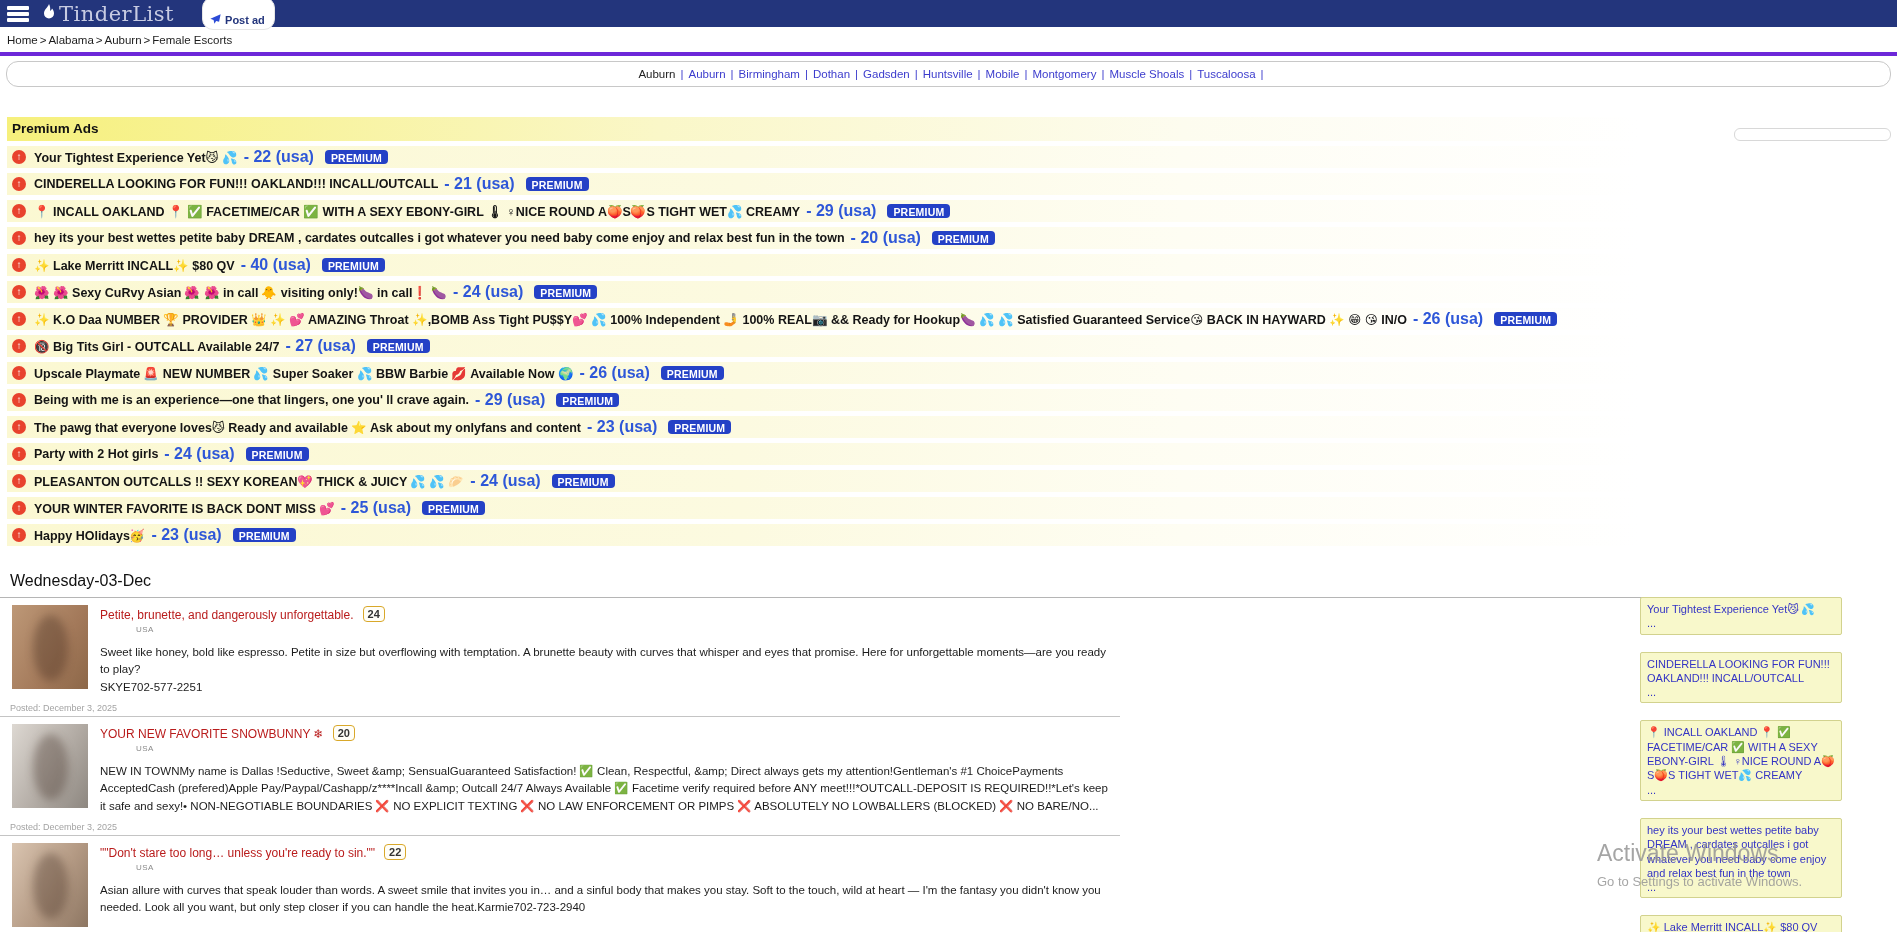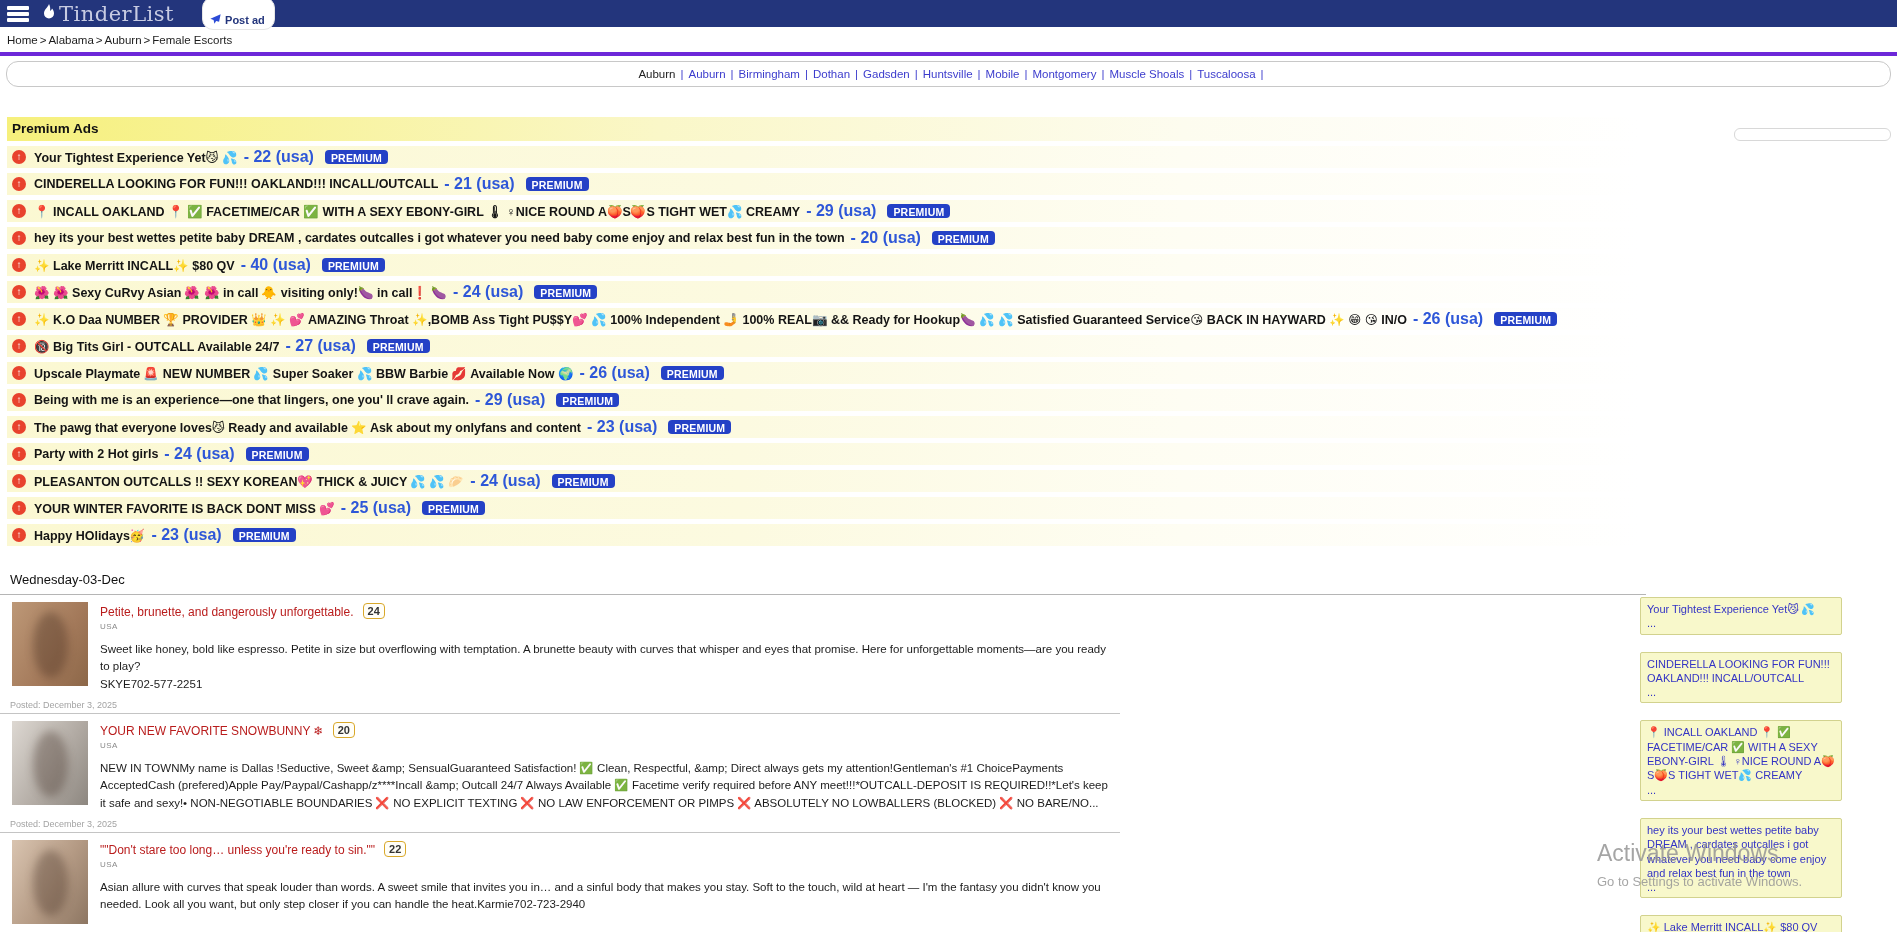--- a/index.html
+++ b/index.html
@@ -34,32 +34,32 @@
   .prow{display:flex;align-items:center;height:22px;margin-bottom:5px;padding-left:5px;
         background:linear-gradient(to right,#fbf8d2 0%,#fcfae0 45%,#fefdf3 72%,#fff 100%);cursor:pointer;}
   .up-icon{flex:0 0 auto;width:14px;height:14px;border-radius:50%;background:#e8422d;color:#fff;
            font-size:10px;font-weight:bold;line-height:14px;text-align:center;margin-right:8px;}
   .up-icon::before{content:"\2191";}
   .ptitle{font-weight:bold;font-size:12.5px;color:#141414;text-decoration:none;white-space:nowrap;}
   .page{color:#2e57d8;font-weight:bold;font-size:16px;margin-left:6px;white-space:nowrap;}
   .pbadge{margin-left:11px;background:#2441c6;color:#fff;font-size:10.5px;font-weight:bold;
           padding:2px 6px 0;border-radius:4px;letter-spacing:.2px;white-space:nowrap;}
   
-  .date-row{margin-top:26px;width:1636px;border-bottom:1px solid #b5b5b5;padding:0 0 7px 10px;font-size:13px;color:#111;}
+  .date-row{margin-top:26px;width:1636px;border-bottom:1px solid #b5b5b5;padding:0 0 7px 10px;font-size:16px;color:#111;}
   .listing{position:relative;width:1120px;border-bottom:1px solid #c4c4c4;padding:7px 0 16px 0;min-height:95px;}
   .thumb{position:absolute;left:12px;top:7px;width:76px;height:84px;display:block;overflow:hidden;}
   .thumb::after{content:"";position:absolute;left:28%;top:12%;width:46%;height:78%;border-radius:50%;background:rgba(45,28,16,.30);filter:blur(4px);}
   .thumb-1{background:linear-gradient(120deg,#bd9877 0%,#a3795a 60%,#8c6748 100%);}
   .thumb-2{background:linear-gradient(120deg,#ddd8d2 0%,#b3aca5 55%,#8d8780 100%);}
   .thumb-3{background:linear-gradient(120deg,#d9c4b0 0%,#b49a84 55%,#8d7662 100%);}
   .lcontent{margin-left:100px;}
   .ltitle{color:#b91c1c;font-size:12px;text-decoration:none;}
   .lage{display:inline-block;border:1.5px solid #d9a82a;border-radius:4px;background:#fffef8;color:#333;
         font-size:11px;font-weight:bold;padding:0 4px;margin-left:9px;line-height:14px;vertical-align:1px;}
-  .lcountry{font-size:8px;color:#8a8a8a;margin-top:2px;letter-spacing:.4px;}
+  .lcountry{font-size:8px;color:#8a8a8a;margin-top:2px;letter-spacing:.4px;margin-left:36px;}
   .lbody{font-size:11.5px;color:#1c1c1c;line-height:1.5;margin-top:10px;width:1008px;}
   .lbody2{font-size:11.5px;color:#1c1c1c;line-height:1.5;width:1008px;}
   .posted{position:absolute;left:10px;bottom:3px;font-size:9px;color:#a3a3a3;}
   
   .sidebar{position:absolute;left:1640px;top:597px;width:202px;}
   .sbox{width:188px;background:#f8f8cb;border:1px solid #d2d28e;border-radius:2px;padding:4px 6px 3px;
         margin-bottom:17px;font-size:11px;line-height:1.3;color:#3434c4;cursor:pointer;}
   .smore{display:block;color:#3434c4;}
   
   .watermark{position:absolute;left:1597px;top:840px;z-index:9;pointer-events:none;color:#969696;opacity:.85;}

